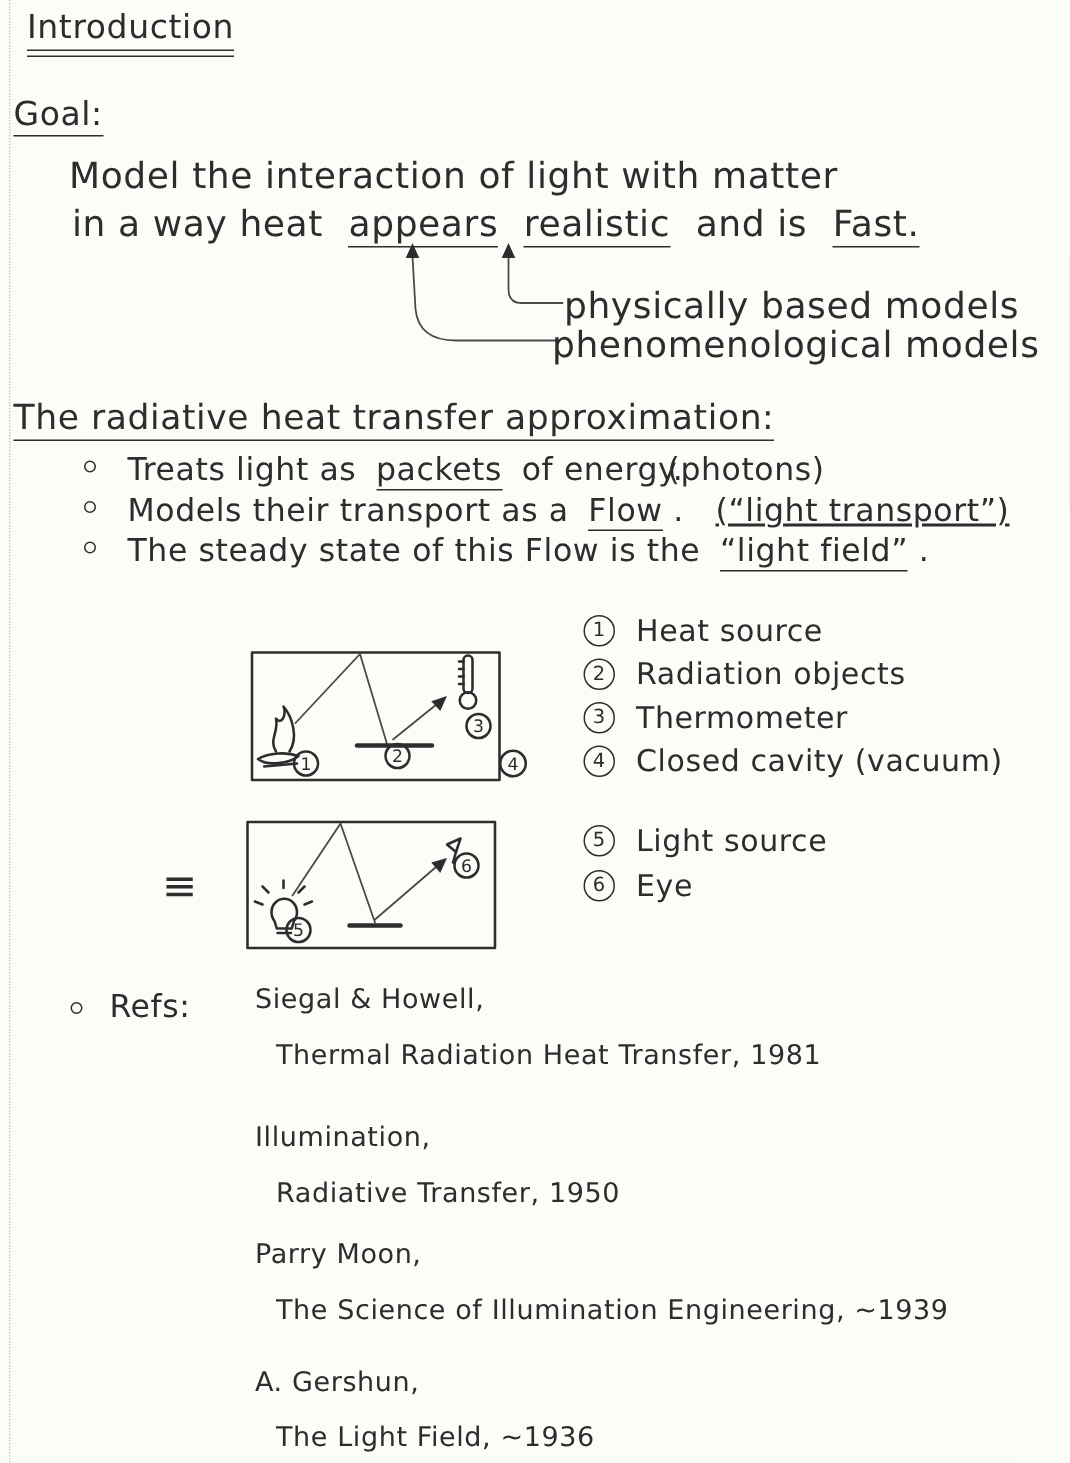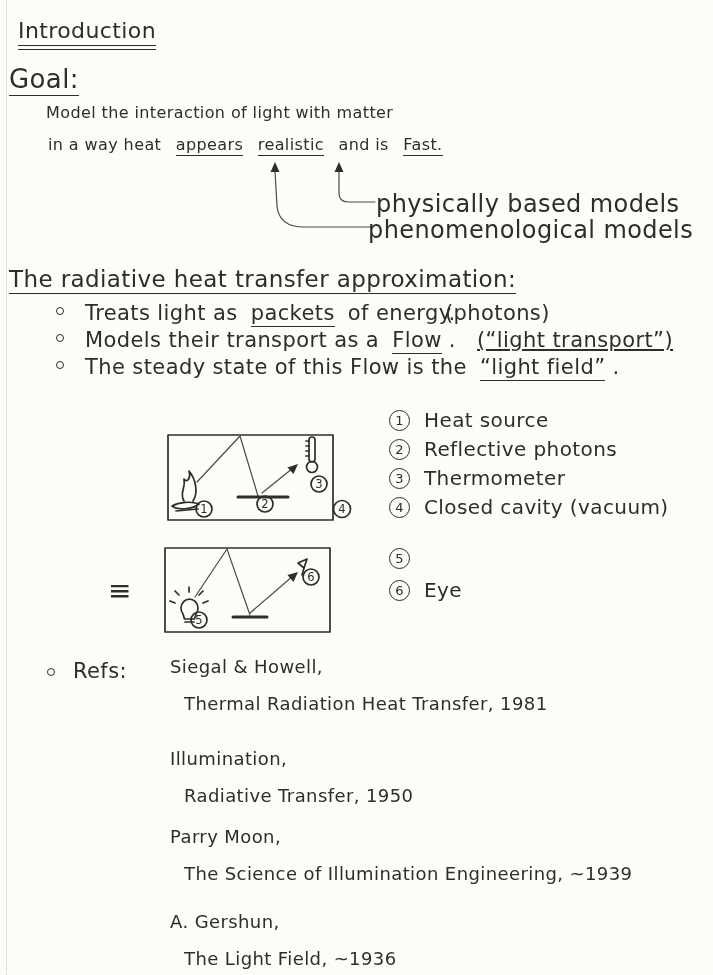--- a/index.html
+++ b/index.html
@@ -13,23 +13,23 @@
     position: absolute; left: 6px; top: 0; height: 100%; width: 0;
     border-left: 1px dotted #c9c9c4;
   }
   .abs { position: absolute; }
   .hw { color: var(--ink); letter-spacing: 0.4px; white-space: nowrap; }
 
   .title { font-size: 22px; }
   .double-u { display: inline-block; border-bottom: 1.6px solid var(--ink); padding-bottom: 3px; }
   .double-u::after { content: ""; display: block; height: 2px; border-bottom: 1.6px solid var(--ink); }
 
-  .h-goal { font-size: 26px; }
+  .h-goal { font-size: 22px; }
   .u { border-bottom: 1.7px solid var(--ink); padding-bottom: 1px; }
-  .goal-line { font-size: 16px; }
+  .goal-line { font-size: 24px; }
   .piece { display: inline-block; margin-right: 9px; }
   .piece:last-child { margin-right: 0; }
 
   .ann-label { font-size: 24px; }
 
   .h-section { font-size: 23px; }
 
   .bullet-row { position: absolute; left: 85px; width: 625px; font-size: 21px; }
   .bdot {
     position: absolute; left: -29px; top: 6px; width: 8px; height: 8px;
@@ -58,21 +58,21 @@
   svg .thick { stroke: var(--ink); fill: none; stroke-width: 3; stroke-linecap: round; }
   svg .fillink { fill: var(--ink); stroke: none; }
   svg text { fill: var(--ink); font-family: "DejaVu Sans", sans-serif; font-size: 11.5px; text-anchor: middle; }
 </style>
 </head>
 <body>
 
 <div id="page">
   <div class="edge-line"></div>
 
-  <div class="abs hw title" style="left:18px; top:18px;">
+  <div class="abs hw title" style="left:18px; top:6px;">
     <span class="double-u">Introduction</span>
   </div>
 
   <div class="abs hw h-goal" style="left:9px; top:64px;">
     <span class="u">Goal:</span>
   </div>
   <div class="abs hw goal-line" style="left:46px; top:103px;">Model the interaction of light with matter</div>
   <div class="abs hw goal-line" style="left:48px; top:135px;">
     <span class="piece">in a way heat</span>
     <span class="piece u">appears</span>
@@ -155,21 +155,21 @@
       <text x="184" y="88">4</text>
     </g>
   </svg>
 
   <div class="legend-row hw" style="left:389px; top:408px;">
     <span class="circ">1</span>
     <span>Heat source</span>
   </div>
   <div class="legend-row hw" style="left:389px; top:437px;">
     <span class="circ">2</span>
-    <span>Reflective photons</span>
+    <span>Radiation objects</span>
   </div>
   <div class="legend-row hw" style="left:389px; top:466px;">
     <span class="circ">3</span>
     <span>Thermometer</span>
   </div>
   <div class="legend-row hw" style="left:389px; top:495px;">
     <span class="circ">4</span>
     <span>Closed cavity (vacuum)</span>
   </div>
 
@@ -203,20 +203,21 @@
       <text x="44" y="84">5</text>
     </g>
     <g>
       <circle class="stroke" cx="156" cy="37" r="8"></circle>
       <text x="156" y="41">6</text>
     </g>
   </svg>
 
   <div class="legend-row hw" style="left:389px; top:548px;">
     <span class="circ">5</span>
+    <span>Light source</span>
   </div>
   <div class="legend-row hw" style="left:389px; top:578px;">
     <span class="circ">6</span>
     <span>Eye</span>
   </div>
 
   <span class="bdot abs" style="left:47px; top:668px;"></span>
   <div class="abs hw refs-head" style="left:73px; top:659px;">Refs:</div>
 
   <div class="ref-entry hw" style="top:656px;">

